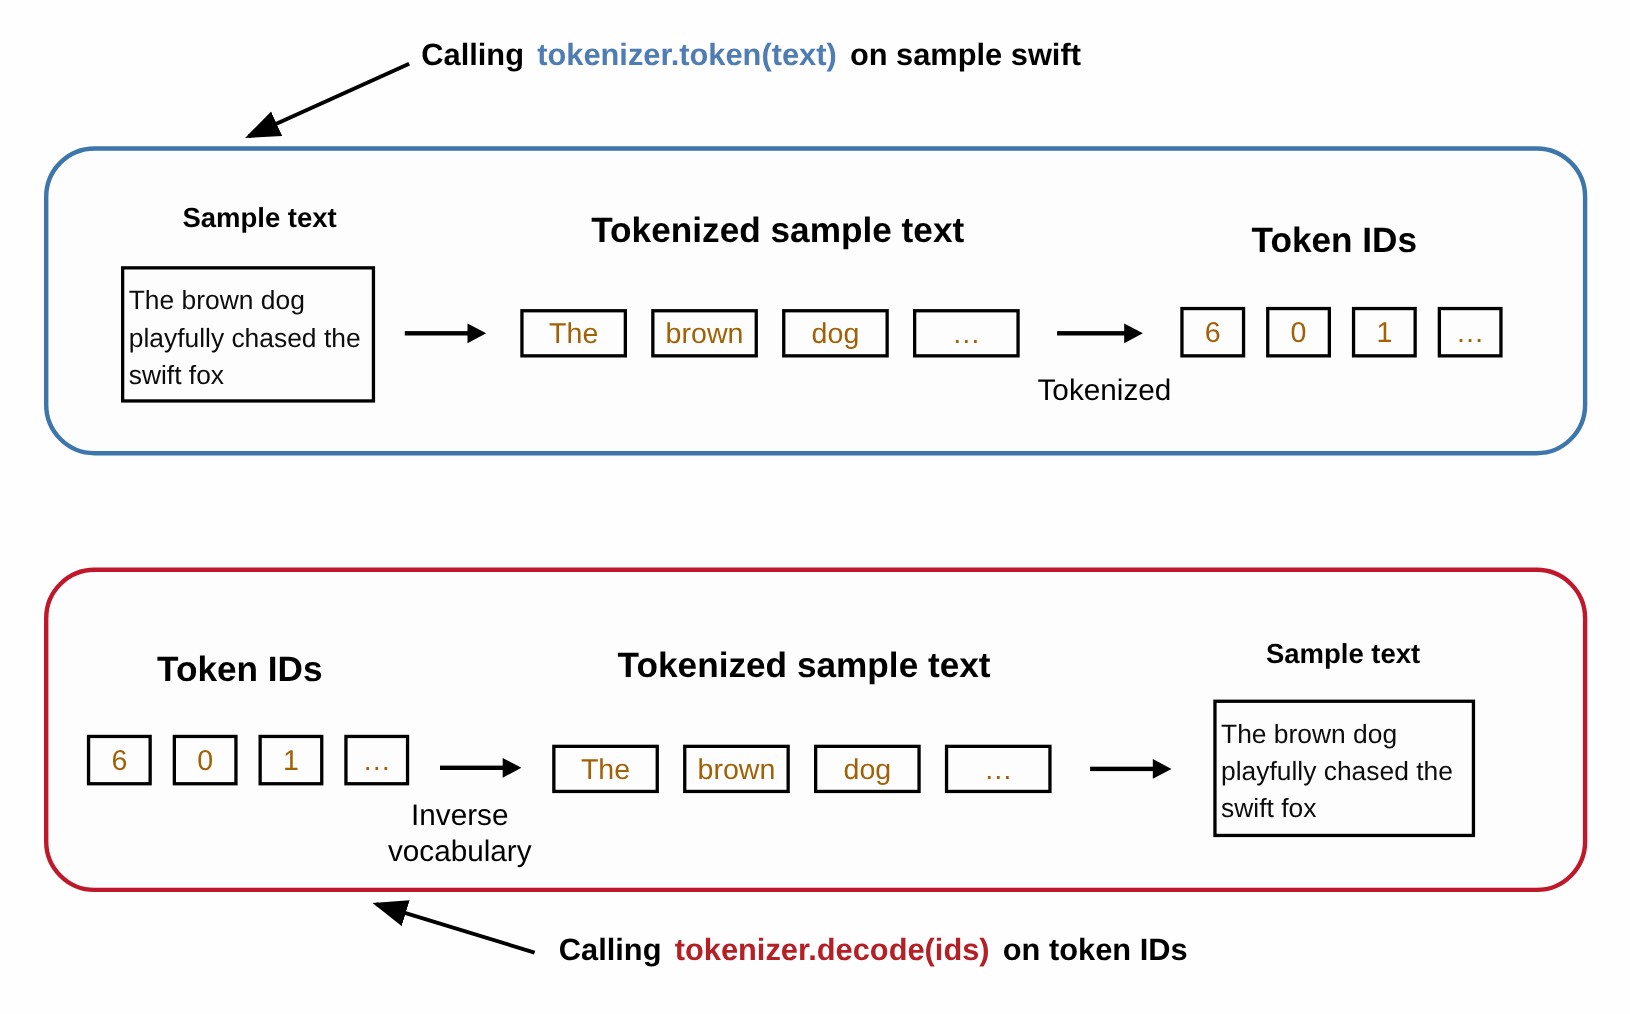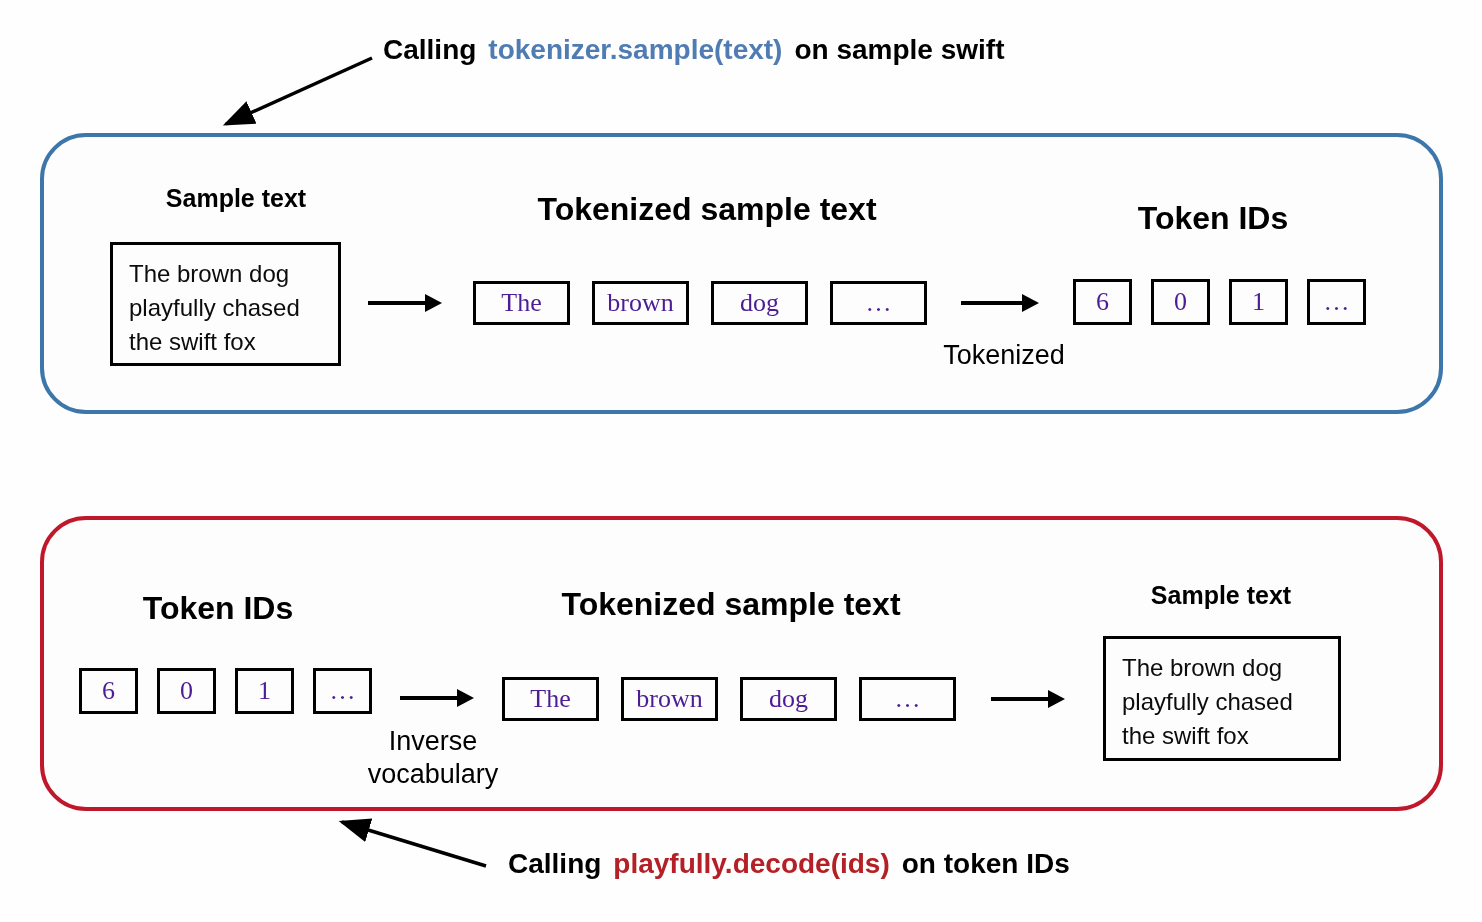--- a/index.html
+++ b/index.html
@@ -20,31 +20,31 @@
   .panel.decode { left: 40px; top: 516px; width: 1403px; height: 295px; border: 4px solid var(--decode-border, #c0182b); }
 
   
   .h { position: absolute; font-weight: bold; text-align: center; color: #000; }
   .h-25 { font-size: 25px; }
   .h-26 { font-size: 32px; }
 
   
   .sample-box {
     position: absolute; border: 3px solid #000; background: #fdfdfd;
-    font-size: 24px; line-height: 34px; padding: 12px 6px 0 16px; text-align: left;
+    font-size: 24px; line-height: 34px; padding: 12px 6px 0 4px; text-align: left;
   }
 
   
   .row { position: absolute; display: flex; }
   .tokrow { gap: 22px; }
   .idrow  { gap: 19px; }
   .tok, .idbox {
     border: 3px solid #000; background: #fdfdfd;
     display: flex; align-items: center; justify-content: center;
-    font-size: 26px; color: #4c1d95; font-family: Liberation Serif, serif;
+    font-size: 26px; color: #a16207;
   }
   .tok   { width: 97px; height: 44px; }
   .idbox { width: 59px; height: 46px; }
 
   
   .harrow { position: absolute; height: 18px; }
   .harrow .shaft { position: absolute; left: 0; right: 13px; top: 50%; height: 4px; margin-top: -2px; background: #000; }
   .harrow .head  { position: absolute; right: 0; top: 50%; margin-top: -9px; width: 0; height: 0;
                    border-left: 17px solid #000; border-top: 9px solid transparent; border-bottom: 9px solid transparent; }
 
@@ -58,21 +58,21 @@
   .code-red  { color: var(--decode-code-text, #b42025); }
 
   .overlay { position: absolute; left: 0; top: 0; pointer-events: none; }
 </style>
 </head>
 <body>
 
 <div class="canvas">
 
   <div class="caption" style="left:383px; top:34px;">
-    <span>Calling</span><span class="code code-blue">tokenizer.sample(text)</span><span>on sample swift</span>
+    <span>Calling</span><span class="code code-blue">tokenizer.token(text)</span><span>on sample swift</span>
   </div>
 
   <div class="panel encode"></div>
 
   <div class="h h-25" style="left:136px; top:184px; width:200px;">Sample text</div>
 
   <div class="sample-box" style="left:110px; top:242px; width:231px; height:124px;">The brown dog playfully chased the swift fox</div>
 
   <div class="harrow" style="left:368px; top:294px; width:74px;">
     <div class="shaft"></div>
@@ -113,42 +113,42 @@
     <div class="idbox">0</div>
     <div class="idbox">1</div>
     <div class="idbox">…</div>
   </div>
 
   <div class="harrow" style="left:400px; top:689px; width:74px;">
     <div class="shaft"></div>
     <div class="head"></div>
   </div>
 
-  <div class="arrow-label" style="left:358px; top:725px; width:150px;">Inverse vocabulary</div>
+  <div class="arrow-label" style="left:343px; top:725px; width:150px;">Inverse vocabulary</div>
 
   <div class="h h-26" style="left:556px; top:586px; width:350px;">Tokenized sample text</div>
 
   <div class="row tokrow" style="left:502px; top:677px;">
     <div class="tok">The</div>
     <div class="tok">brown</div>
     <div class="tok">dog</div>
     <div class="tok">…</div>
   </div>
 
   <div class="harrow" style="left:991px; top:690px; width:74px;">
     <div class="shaft"></div>
     <div class="head"></div>
   </div>
 
   <div class="h h-25" style="left:1121px; top:581px; width:200px;">Sample text</div>
 
   <div class="sample-box" style="left:1103px; top:636px; width:238px; height:125px;">The brown dog playfully chased the swift fox</div>
 
   <div class="caption" style="left:508px; top:848px;">
-    <span>Calling</span><span class="code code-red">playfully.decode(ids)</span><span>on token IDs</span>
+    <span>Calling</span><span class="code code-red">tokenizer.decode(ids)</span><span>on token IDs</span>
   </div>
 
   <svg class="overlay" width="1482" height="922" viewBox="0 0 1482 922">
     <defs>
       <marker id="ah" markerWidth="12" markerHeight="10" refX="8" refY="3.5" orient="auto" markerUnits="strokeWidth">
         <path d="M0,0 L9,3.5 L0,7 Z" fill="#000"></path>
       </marker>
     </defs>
     <line x1="372" y1="58" x2="226" y2="124" stroke="#000" stroke-width="3.5" marker-end="url(#ah)"></line>
     <line x1="486" y1="866" x2="342" y2="822" stroke="#000" stroke-width="3.5" marker-end="url(#ah)"></line>

